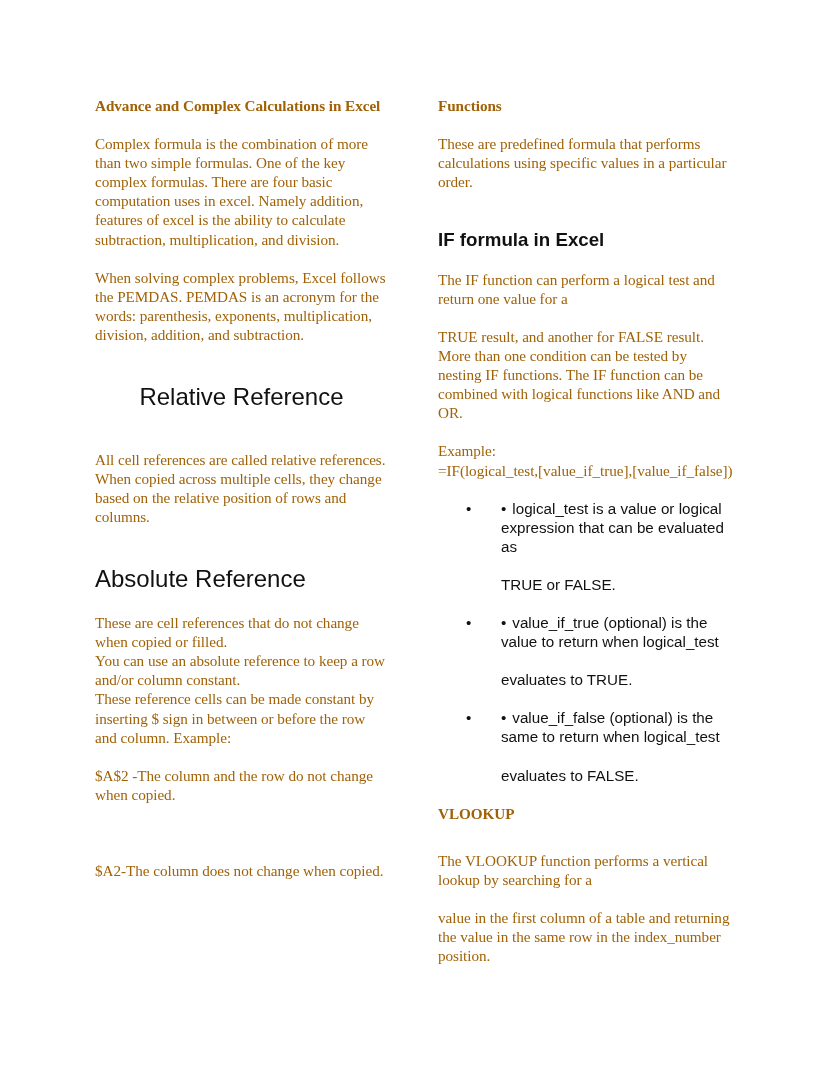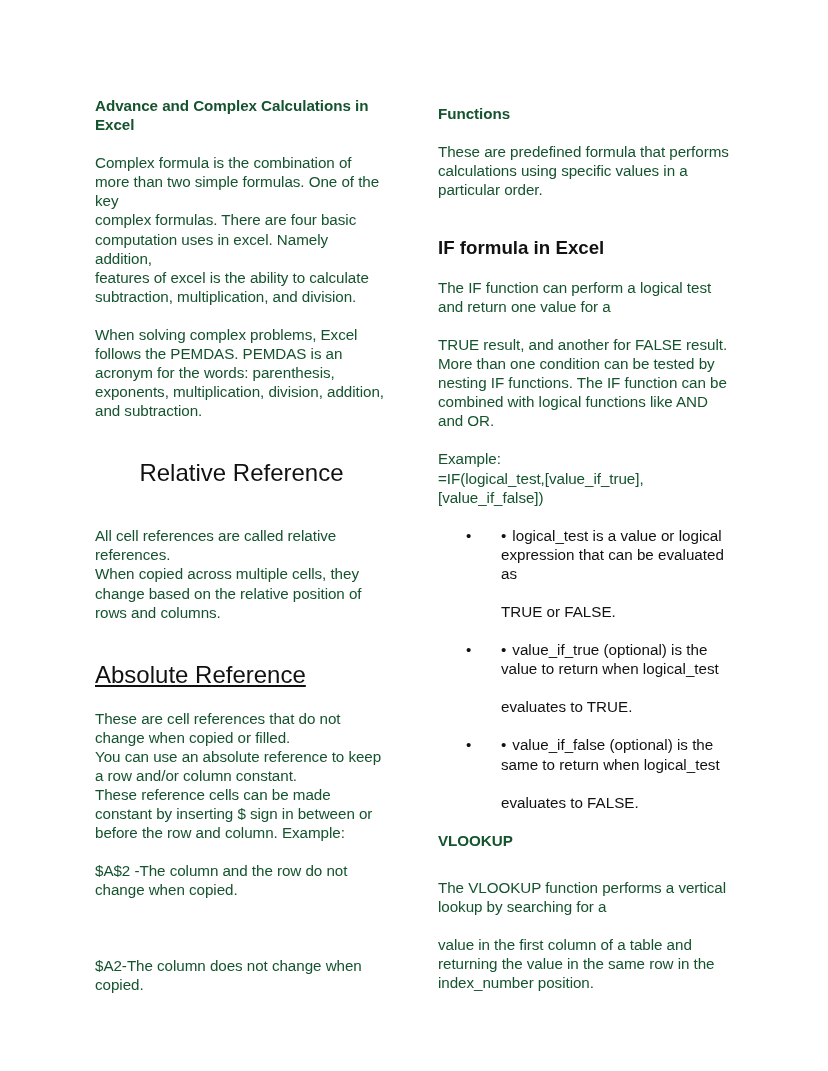--- a/index.html
+++ b/index.html
@@ -30,32 +30,33 @@
     width: 640px;
     display: flex;
     flex-direction: row;
     align-items: flex-start;
     gap: 50px;
   }
   .col {
     width: 293px;
     flex: 0 0 293px;
   }
-  .col-right { width: 296px; flex: 0 0 296px; margin-top: 8px; }
+  .col-right { width: 296px; flex: 0 0 296px; }
 
   p.para, h1.heading, h2.heading, h3.subheading {
     margin: 0;
     padding: 0;
     font-size: 15.2px;
     line-height: 19.1px;
     letter-spacing: -0.05px;
     font-weight: normal;
-    color: #14532d;
+    color: #a16207;
     word-wrap: break-word;
     overflow-wrap: break-word;
+    font-family: Liberation Serif, serif;
   }
   h1.heading, h2.heading, h3.subheading {
     font-weight: bold;
     font-size: 15.2px;
   }
   .gap-lg  { height: 19px; }
   .gap-md  { height: 19px; }
   .gap-sm  { height: 9px; }
 
   ul.bullets {
@@ -116,21 +117,21 @@
 
       <h2 class="para" style="font-weight:normal;text-align:center;">Relative Reference</h2>
 
       <div class="gap-lg"></div>
 
       <p class="para">All cell references are called relative references.</p>
       <p class="para">When copied across multiple cells, they change based on the relative position of rows and columns.</p>
 
       <div class="gap-lg"></div>
 
-      <h2 class="para" style="font-weight:normal;text-decoration:underline;">Absolute Reference</h2>
+      <h2 class="para" style="font-weight:normal;">Absolute Reference</h2>
       <p class="para">These are cell references that do not change when copied or filled.</p>
       <p class="para">You can use an absolute reference to keep a row and/or column constant.</p>
       <p class="para">These reference cells can be made constant by inserting $ sign in between or before the row and column. Example:</p>
 
       <div class="gap-lg"></div>
 
       <p class="para">$A$2 -The column and the row do not change when copied.</p>
 
       <div class="gap-lg"></div>
 

